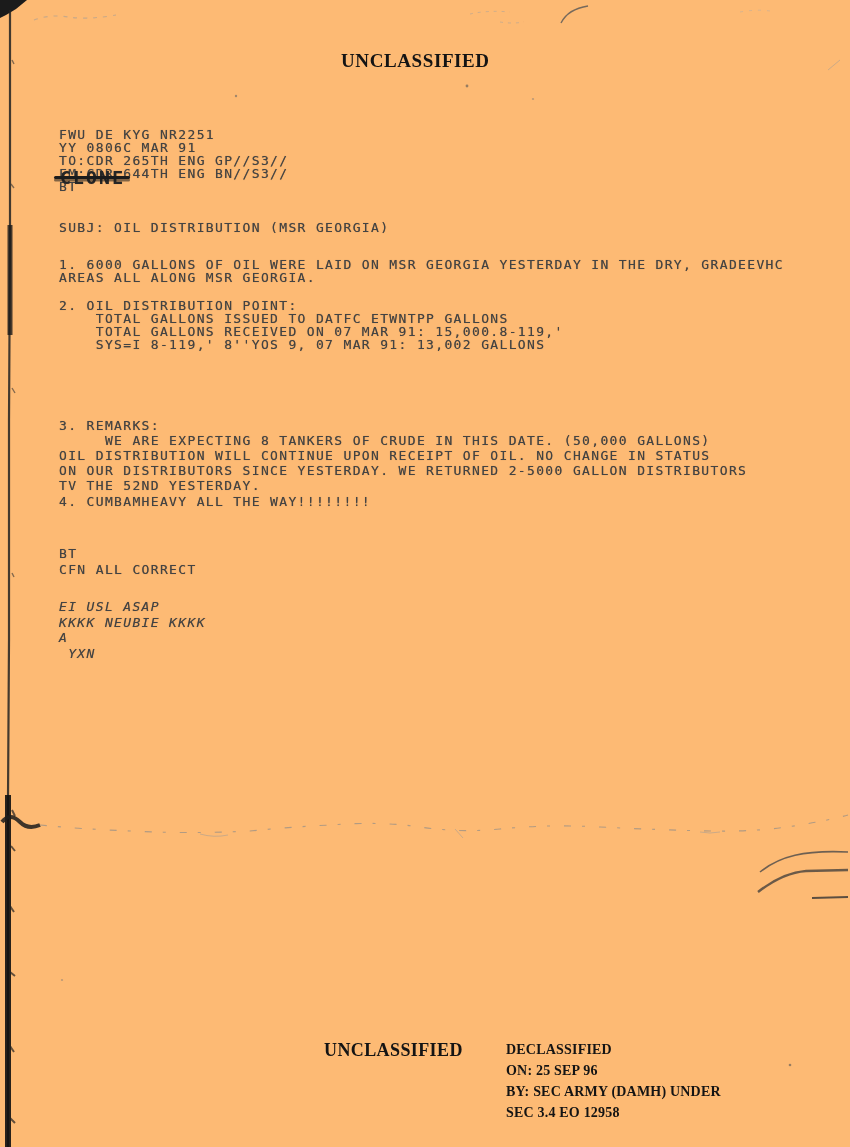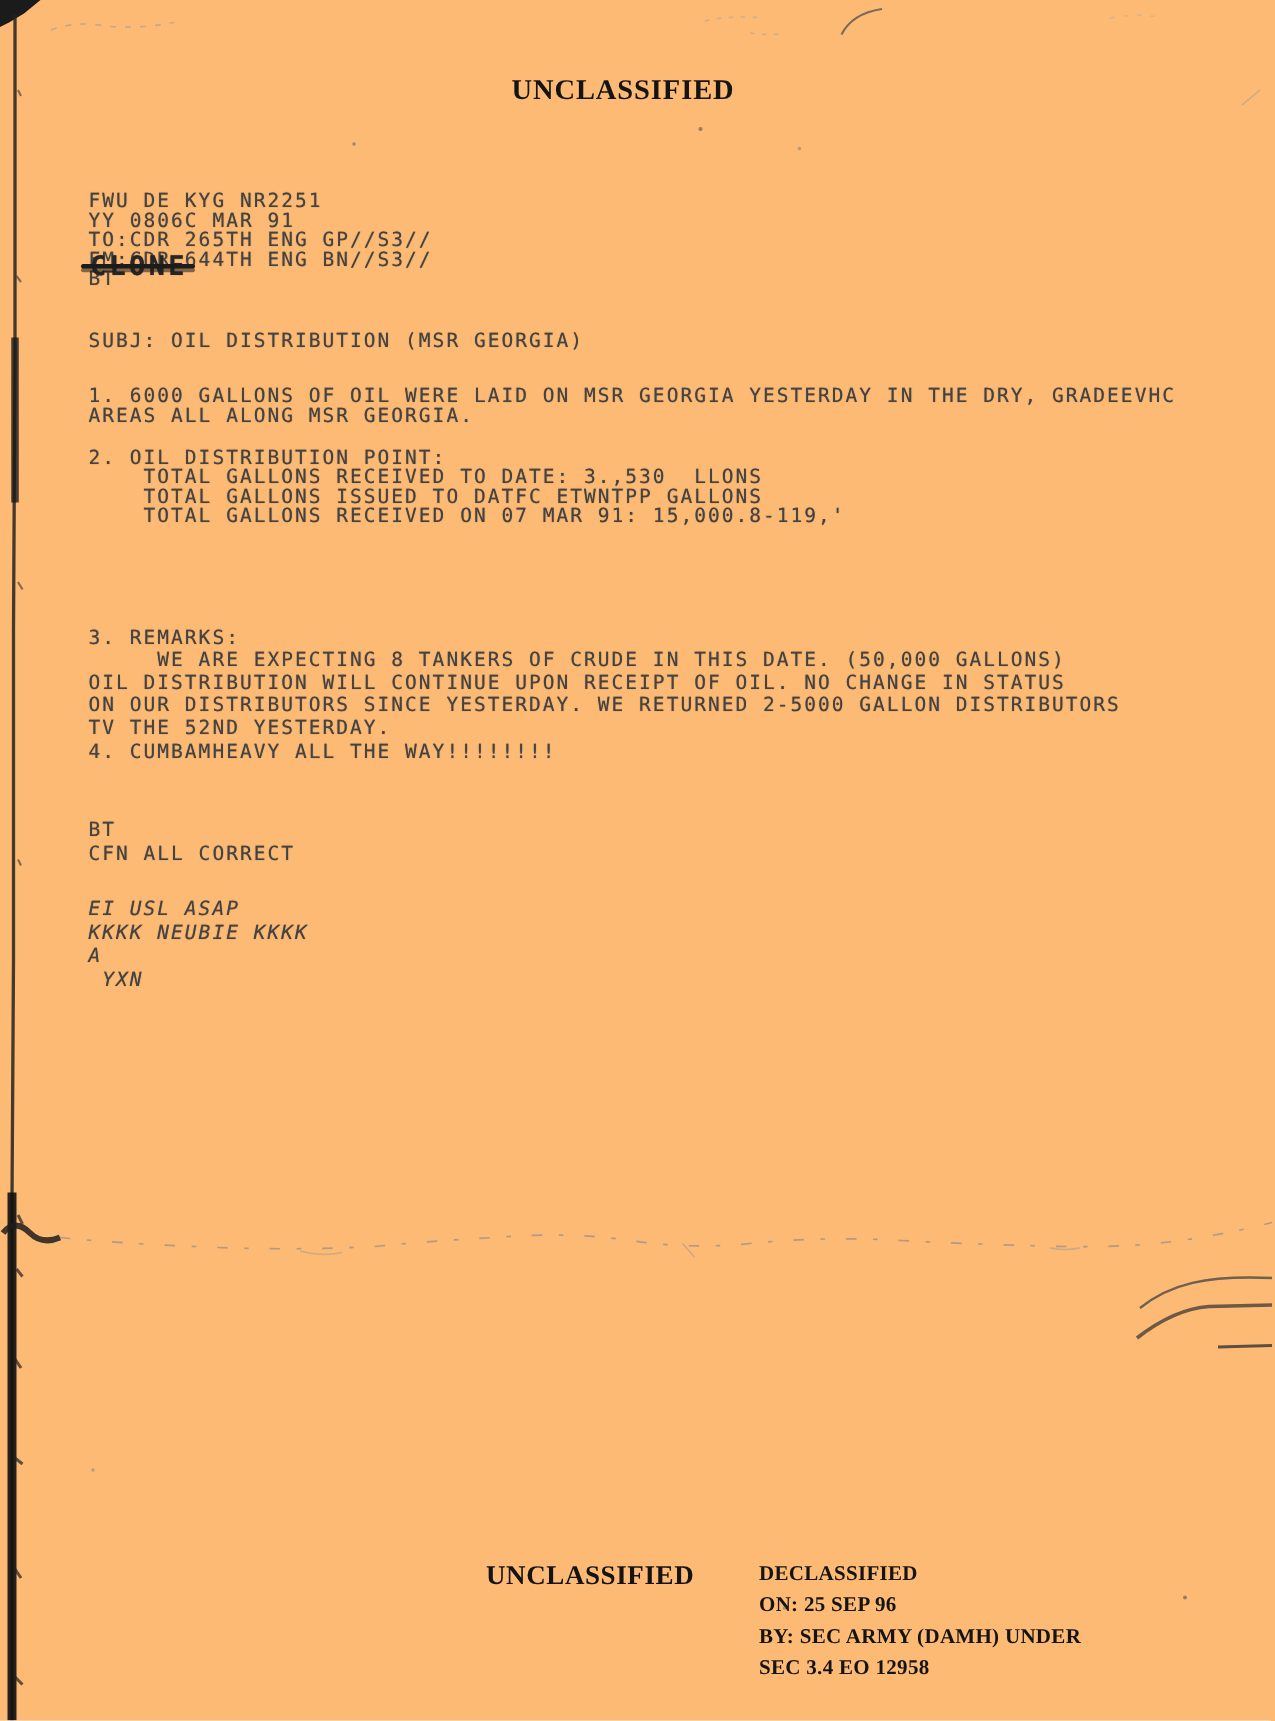--- a/index.html
+++ b/index.html
@@ -84,23 +84,23 @@
     <div class="tline">SUBJ: OIL DISTRIBUTION (MSR GEORGIA)</div>
   </div>
 
   <div class="tt blk-para1">
       <div class="tline">1. 6000 GALLONS OF OIL WERE LAID ON MSR GEORGIA YESTERDAY IN THE DRY, GRADEEVHC</div>
       <div class="tline">AREAS ALL ALONG MSR GEORGIA.</div>
     </div>
 
   <div class="tt blk-para2">
       <div class="tline">2. OIL DISTRIBUTION POINT:</div>
-      <div class="tline">    TOTAL GALLONS RECEIVED TO DATE: 3.,530  LLONS</div>
       <div class="tline">    TOTAL GALLONS ISSUED TO DATFC ETWNTPP GALLONS</div>
       <div class="tline">    TOTAL GALLONS RECEIVED ON 07 MAR 91: 15,000.8-119,'</div>
+      <div class="tline">    SYS=I 8-119,' 8''YOS 9, 07 MAR 91: 13,002 GALLONS</div>
     </div>
 
   <div class="tt blk-para3">
       <div class="tline">3. REMARKS:</div>
       <div class="tline">     WE ARE EXPECTING 8 TANKERS OF CRUDE IN THIS DATE. (50,000 GALLONS)</div>
       <div class="tline">OIL DISTRIBUTION WILL CONTINUE UPON RECEIPT OF OIL. NO CHANGE IN STATUS</div>
       <div class="tline">ON OUR DISTRIBUTORS SINCE YESTERDAY. WE RETURNED 2-5000 GALLON DISTRIBUTORS</div>
       <div class="tline">TV THE 52ND YESTERDAY.</div>
     </div>
 

